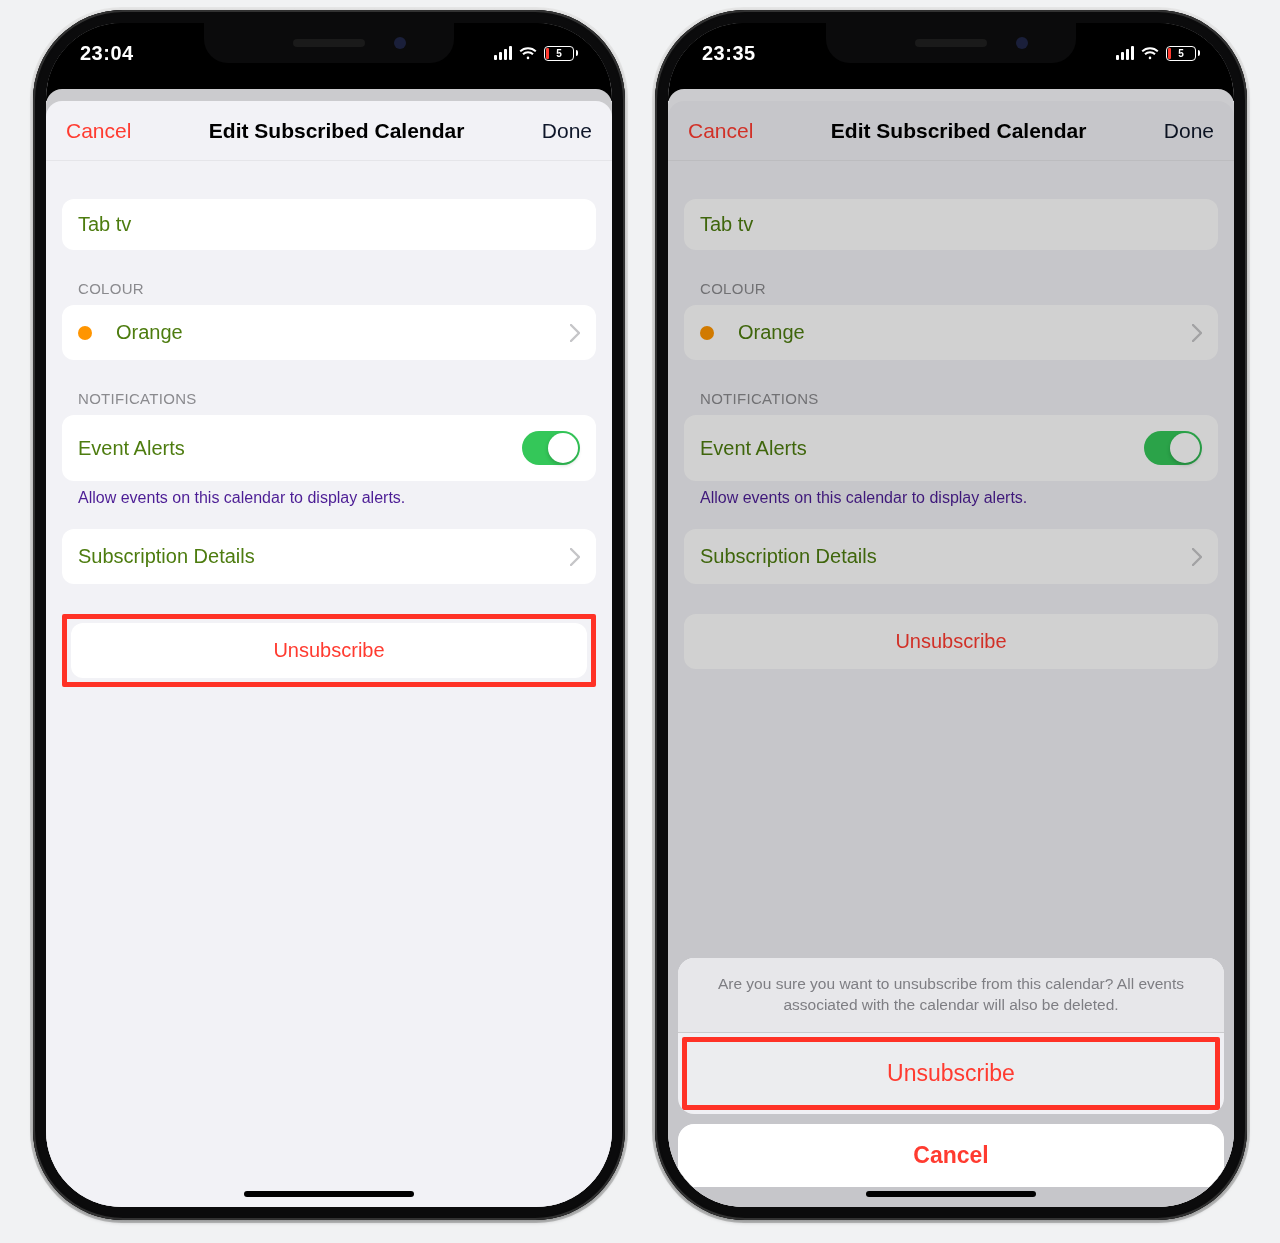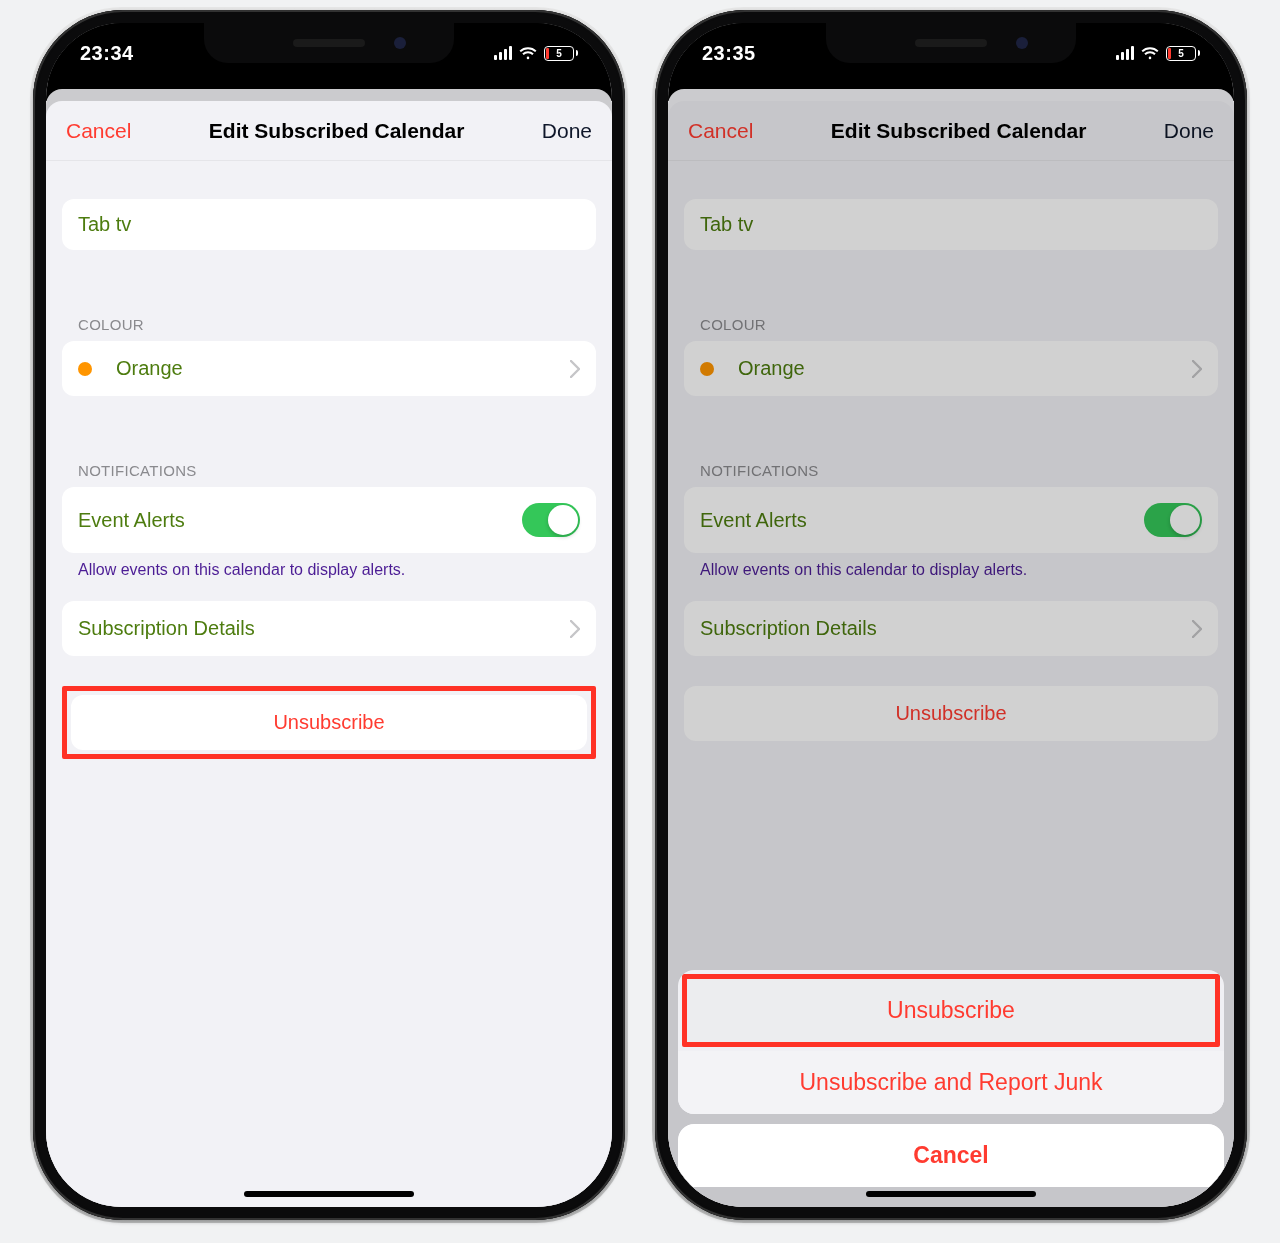--- a/index.html
+++ b/index.html
@@ -140,21 +140,20 @@
     .nav .cancel{ color:#ff3b30; }
     .nav .done{ color:#0f172a; }
 
     .content{ padding: 38px 16px 0; }
     .group-header{
       font-size:15px;
       color:#8a8a8e;
       letter-spacing:0.3px;
       padding: 0 16px 8px;
       text-transform:uppercase;
-      margin-top:36px;
     }
     .cell{
       background:#fff;
       border-radius:12px;
       padding:16px 16px;
       font-size:20px;
       color:#4d7c0f;
       display:flex;
       align-items:center;
       justify-content:space-between;
@@ -240,21 +239,21 @@
   </style>
 </head>
 <body>
 
 <div class="device">
   <div class="screen">
     <div class="black-top"></div>
     <div class="notch"></div>
     <div class="status-bar">
       <div class="left">
-        <span class="time">23:34</span>
+        <span class="time">23:04</span>
       </div>
       <div class="right">
         <span class="cell-icon">
             <span></span>
             <span></span>
             <span></span>
             <span></span>
           </span>
         <span class="wifi-icon">
           <svg width="20" height="14" viewBox="0 0 20 14" fill="none">
@@ -397,24 +396,24 @@
         </div>
         <div class="spacer"></div>
         <div class="cell destructive">
           <span>Unsubscribe</span>
         </div>
       </div>
     </div>
 
     <div class="action-sheet">
       <div class="as-group">
+        <div class="as-msg">Are you sure you want to unsubscribe from this calendar? All events associated with the calendar will also be deleted.</div>
         <div class="as-highlight">
           <div class="as-btn">Unsubscribe</div>
         </div>
-        <div class="as-btn">Unsubscribe and Report Junk</div>
       </div>
       <div class="as-group as-cancel">
         <div class="as-btn">Cancel</div>
       </div>
     </div>
 
     <div class="home-ind"></div>
   </div>
 </div>
 

